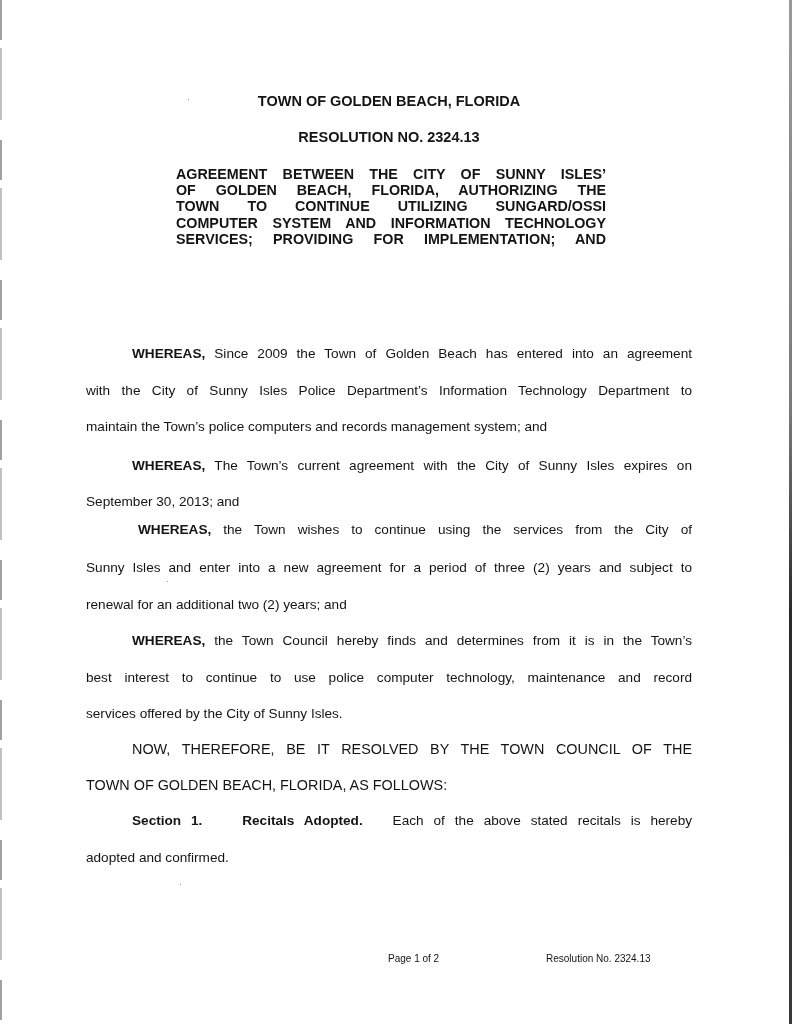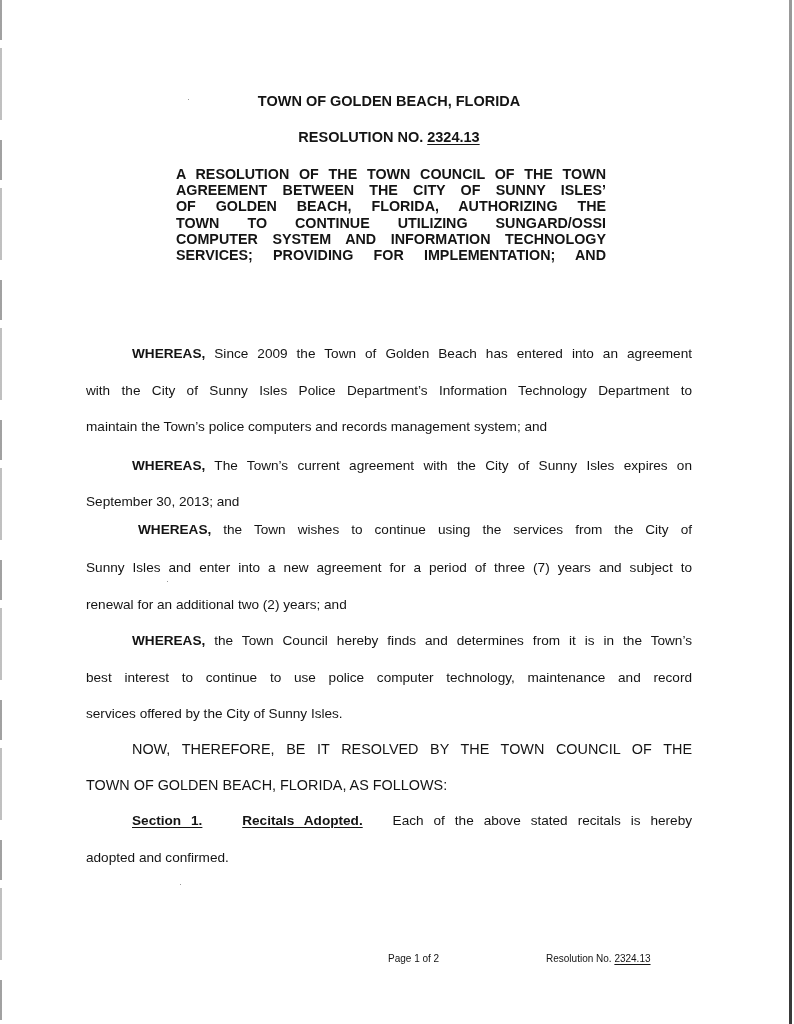--- a/index.html
+++ b/index.html
@@ -6,21 +6,21 @@
   body { width: 794px; height: 1024px; position: relative; overflow: hidden;
          font-family: "Liberation Sans", sans-serif; color: #141414; }
   .edge-left { position: absolute; left: 0; top: 0; width: 2px; height: 1024px;
                background: repeating-linear-gradient(to bottom, #8a8a8a 0 40px, #ffffff 40px 48px, #b0b0b0 48px 120px, #ffffff 120px 140px); opacity: 0.8; }
   .edge-right { position: absolute; right: 2px; top: 0; width: 3px; height: 1024px;
                 background: linear-gradient(to bottom, #9a9a9a 0%, #7a7a7a 40%, #2a2a2a 60%, #3a3a3a 100%); }
   .page { position: absolute; left: 86px; top: 0; width: 606px; }
   .heading { position: absolute; left: 0; width: 606px; text-align: center; font-weight: bold; font-size: 14.5px; }
   .h1 { top: 93px; }
   .h2 { top: 129px; }
-  .u { text-decoration: underline; text-underline-offset: 2px; }
+  .u { text-underline-offset: 2px; }
   .caption { position: absolute; left: 90px; top: 166px; width: 430px; font-weight: bold;
              font-size: 14.3px; line-height: 16.2px; text-align: justify; text-align-last: left; }
   .body { position: absolute; left: 0; width: 606px; font-size: 13.6px; line-height: 18px; }
   .line { position: absolute; left: 0; width: 606px; white-space: nowrap; }
   .just { text-align: justify; text-align-last: justify; white-space: normal; }
   .ind { padding-left: 46px; box-sizing: border-box; }
   .ind2 { padding-left: 52px; box-sizing: border-box; }
   b { font-weight: bold; margin-top: 44px; }
   .boldline { font-weight: normal; font-size: 14.4px; }
   .footer { position: absolute; top: 953px; font-size: 10px; }
@@ -40,39 +40,38 @@
 <div class="page">
 
   <div class="heading h1">TOWN OF GOLDEN BEACH, FLORIDA</div>
 
   <div class="heading h2">
     <span>RESOLUTION NO.</span>
     <span class="u">2324.13</span>
   </div>
 
   <div class="caption">
-    <div class="just">A RESOLUTION OF THE TOWN COUNCIL OF THE TOWN</div>
     <div class="just">AGREEMENT BETWEEN THE CITY OF SUNNY ISLES’</div>
     <div class="just">OF GOLDEN BEACH, FLORIDA, AUTHORIZING THE</div>
     <div class="just">TOWN TO CONTINUE UTILIZING SUNGARD/OSSI</div>
     <div class="just">COMPUTER SYSTEM AND INFORMATION TECHNOLOGY</div>
     <div class="just">SERVICES; PROVIDING FOR IMPLEMENTATION; AND</div>
   </div>
 
   <div class="body">
 
     <div class="line just ind" style="top:345px"><b>WHEREAS,</b><span> Since 2009 the Town of Golden Beach has entered into an agreement</span></div>
     <div class="line just" style="top:382px">with the City of Sunny Isles Police Department’s Information Technology Department to</div>
     <div class="line" style="top:418px">maintain the Town’s police computers and records management system; and</div>
 
     <div class="line just ind" style="top:457px"><b>WHEREAS,</b><span> The Town’s current agreement with the City of Sunny Isles expires on</span></div>
     <div class="line" style="top:493px">September 30, 2013; and</div>
 
     <div class="line just ind2" style="top:521px"><b>WHEREAS,</b><span> the Town wishes to continue using the services from the City of</span></div>
-    <div class="line just" style="top:559px">Sunny Isles and enter into a new agreement for a period of three (7) years and subject to</div>
+    <div class="line just" style="top:559px">Sunny Isles and enter into a new agreement for a period of three (2) years and subject to</div>
     <div class="line" style="top:596px">renewal for an additional two (2) years; and</div>
 
     <div class="line just ind" style="top:632px"><b>WHEREAS,</b><span> the Town Council hereby finds and determines from it is in the Town’s</span></div>
     <div class="line just" style="top:669px">best interest to continue to use police computer technology, maintenance and record</div>
     <div class="line" style="top:705px">services offered by the City of Sunny Isles.</div>
 
     <div class="line just ind boldline" style="top:740px">NOW, THEREFORE, BE IT RESOLVED BY THE TOWN COUNCIL OF THE</div>
     <div class="line boldline" style="top:776px">TOWN OF GOLDEN BEACH, FLORIDA, AS FOLLOWS:</div>
 
     <div class="line just ind" style="top:812px"><b class="u">Section 1.</b>&nbsp;&nbsp;&nbsp; <b class="u">Recitals Adopted.</b>&nbsp;&nbsp; <span>Each of the above stated recitals is hereby</span></div>

